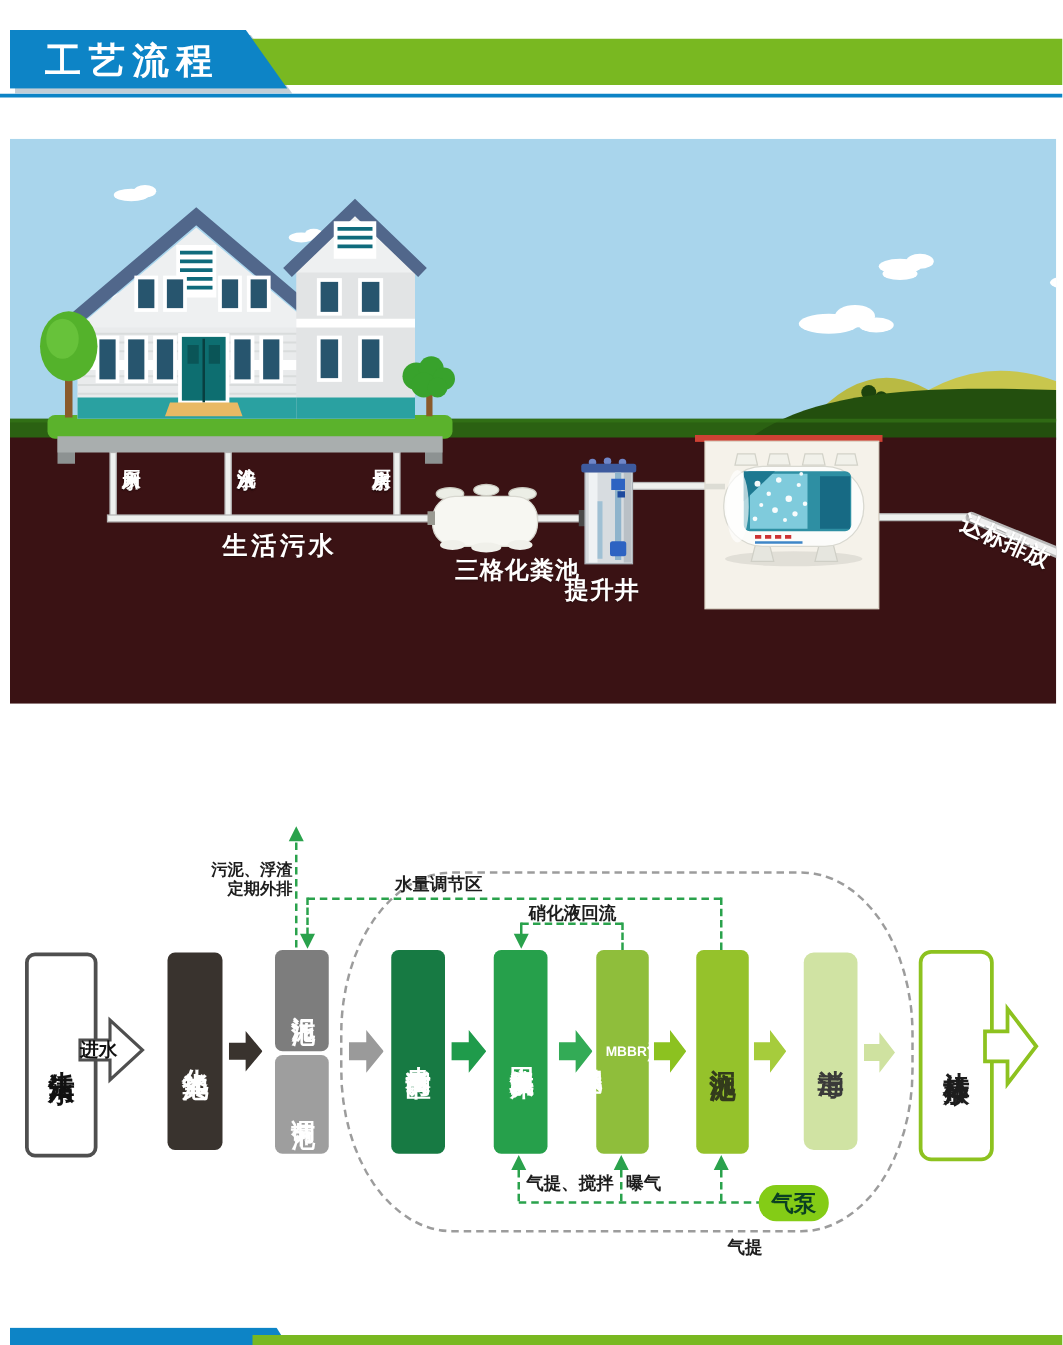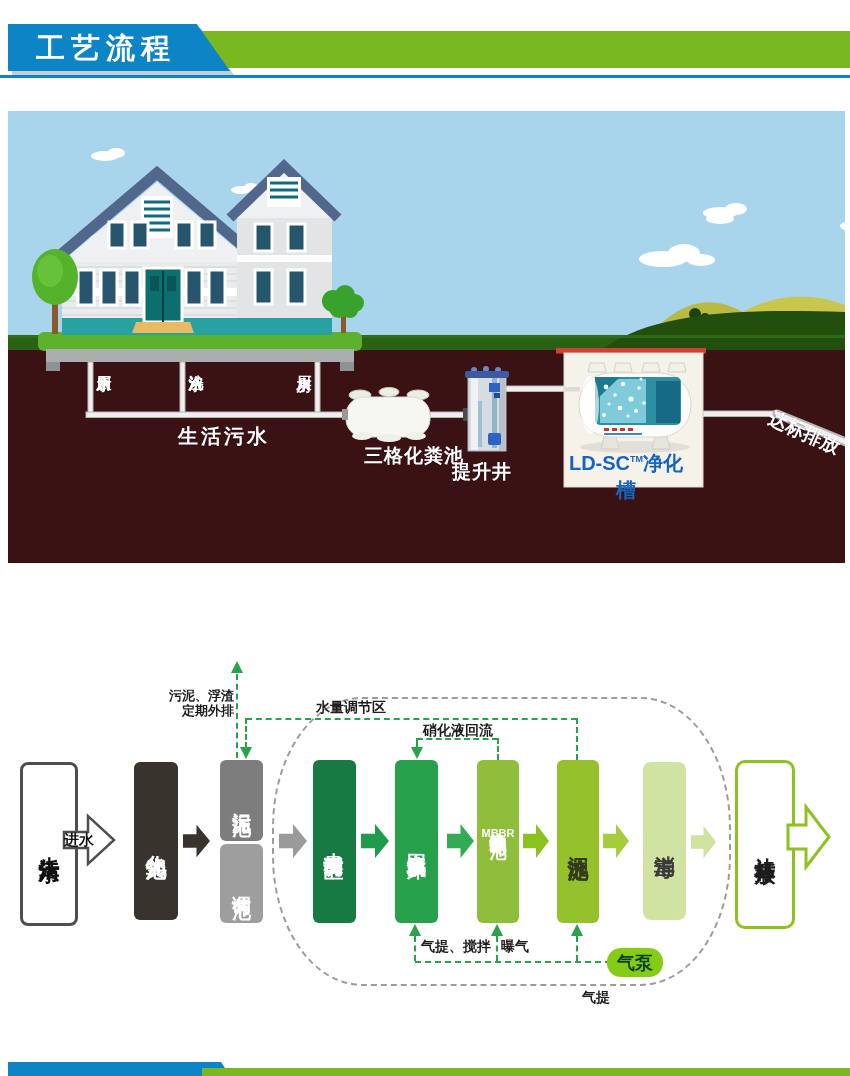--- a/index.html
+++ b/index.html
@@ -269,21 +269,20 @@
       <rect x="596" y="322" width="38" height="2" fill="#3f86c8"></rect>
     </g>
   </svg>
 
   <div class="abs scene-label vtext pipe-label" style="left:96px;top:363px;">厕所水</div>
   <div class="abs scene-label vtext pipe-label" style="left:188px;top:363px;">洗浴水</div>
   <div class="abs scene-label vtext pipe-label" style="left:296px;top:363px;">厨房水</div>
   <div class="abs scene-label" style="left:178px;top:423px;font-size:20px;letter-spacing:3px;">生活污水</div>
   <div class="abs scene-label" style="left:334px;top:443px;width:104px;text-align:center;font-size:19px;letter-spacing:1px;margin-left:28px;">三格化粪池</div>
   <div class="abs scene-label" style="left:452px;top:459px;width:72px;font-size:19px;letter-spacing:1px;">提升井</div>
-  <div class="abs tank-label" style="left:565px;top:450px;width:122px;text-align:center;"><span>LD-SC</span><sup>TM</sup><span>净化槽</span></div>
   <div class="abs scene-label" style="left:752px;top:420px;width:104px;text-align:center;font-size:19px;transform:rotate(24deg);">达标排放</div>
 
   <div class="abs dashed-box" style="left:272px;top:697px;width:455px;height:285px;"></div>
 
   <div class="abs gdash-v" style="left:236px;top:674px;height:84px;"></div>
   <div class="abs garrow-up" style="left:231px;top:661px;"></div>
   <div class="abs dlabel" style="left:150px;top:688px;width:84px;text-align:right;font-size:13px;line-height:15px;">
     <div>污泥、浮渣</div>
     <div>定期外排</div>
   </div>
@@ -334,21 +333,21 @@
   <div class="abs node" style="left:313px;top:760px;width:43px;height:163px;background:#177a43;color:#fff;font-size:20px;">
       <span class="vtext">水量调节区</span>
     </div>
   <div class="abs barrow" style="left:361px;top:822px;width:28px;height:38px;background:#1f9b4b;"></div>
 
   <div class="abs node" style="left:395px;top:760px;width:43px;height:163px;background:#26a04b;color:#fff;font-size:19px;">
       <span class="vtext" style="letter-spacing:1px;">固定填料缺氧床</span>
     </div>
   <div class="abs barrow" style="left:447px;top:822px;width:27px;height:38px;background:#33ab56;"></div>
 
-  <div class="abs node" style="left:477px;top:760px;width:42px;height:163px;background:#8fbe3b;color:#fff;flex-direction:column;">
+  <div class="abs node" style="left:477px;top:760px;width:42px;height:163px;background:#8fbe3b;color:#fff;flex-direction:row;">
     <span class="vtext" style="font-size:17px;letter-spacing:1px;">生物接触氧化</span>
     <span style="font-size:11px;font-family:'Liberation Sans','DejaVu Sans',sans-serif;font-weight:bold;margin:2px 0;">MBBR</span>
     <span style="font-size:17px;">池</span>
   </div>
   <div class="abs barrow" style="left:523px;top:822px;width:26px;height:38px;background:#8cc220;"></div>
 
   <div class="abs node" style="left:557px;top:760px;width:42px;height:163px;background:#95c22b;color:#333b1c;font-size:21px;">
       <span class="vtext">沉淀池</span>
     </div>
   <div class="abs barrow" style="left:603px;top:822px;width:26px;height:38px;background:#a6cc3c;"></div>

